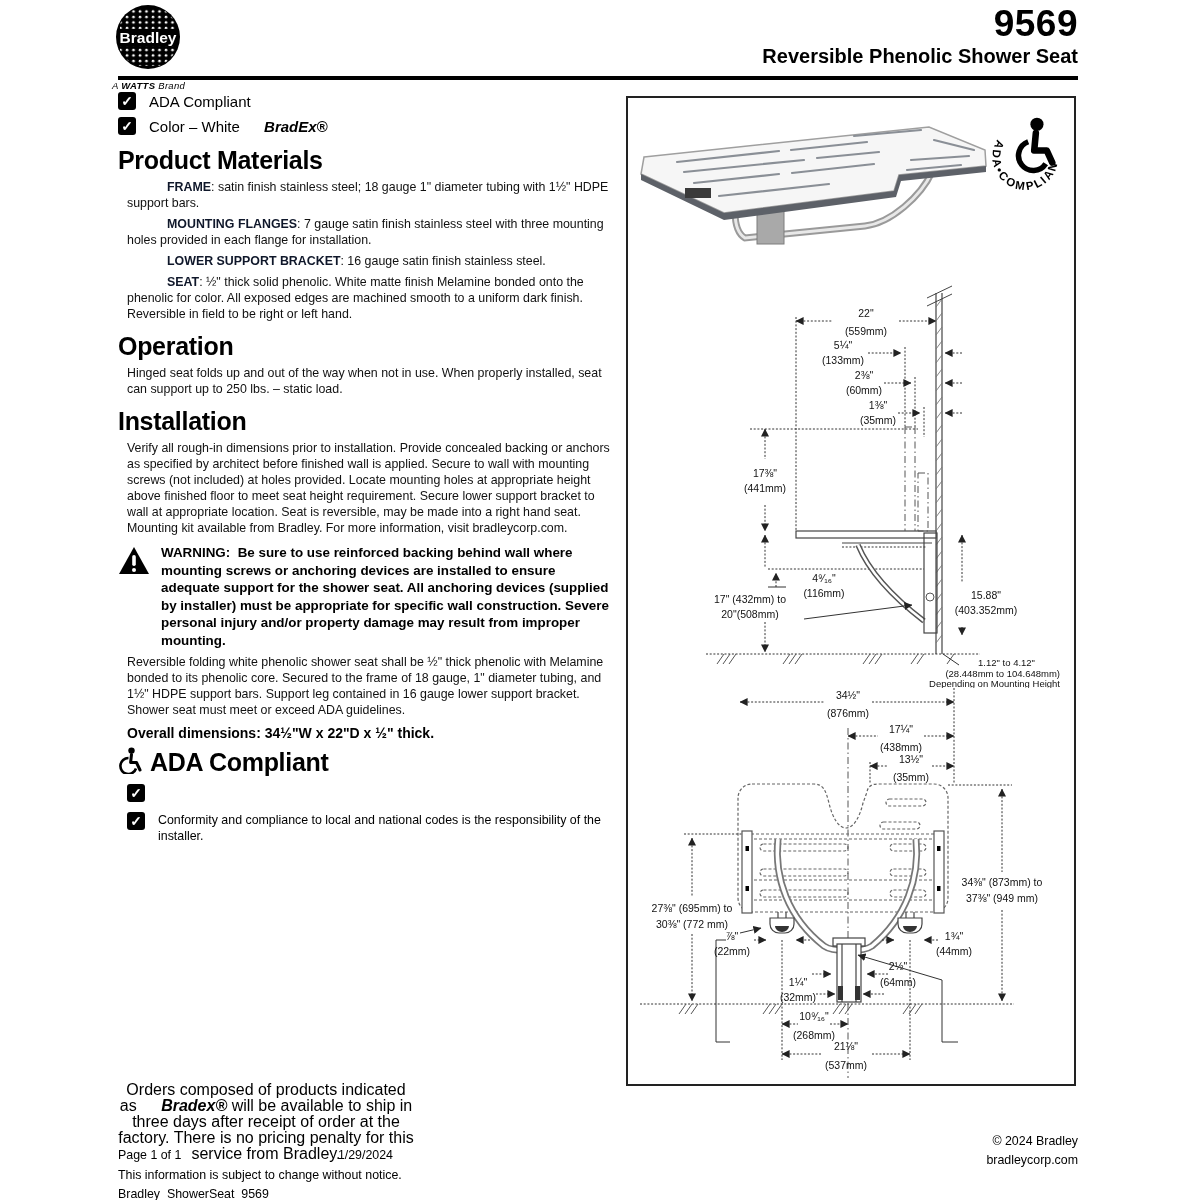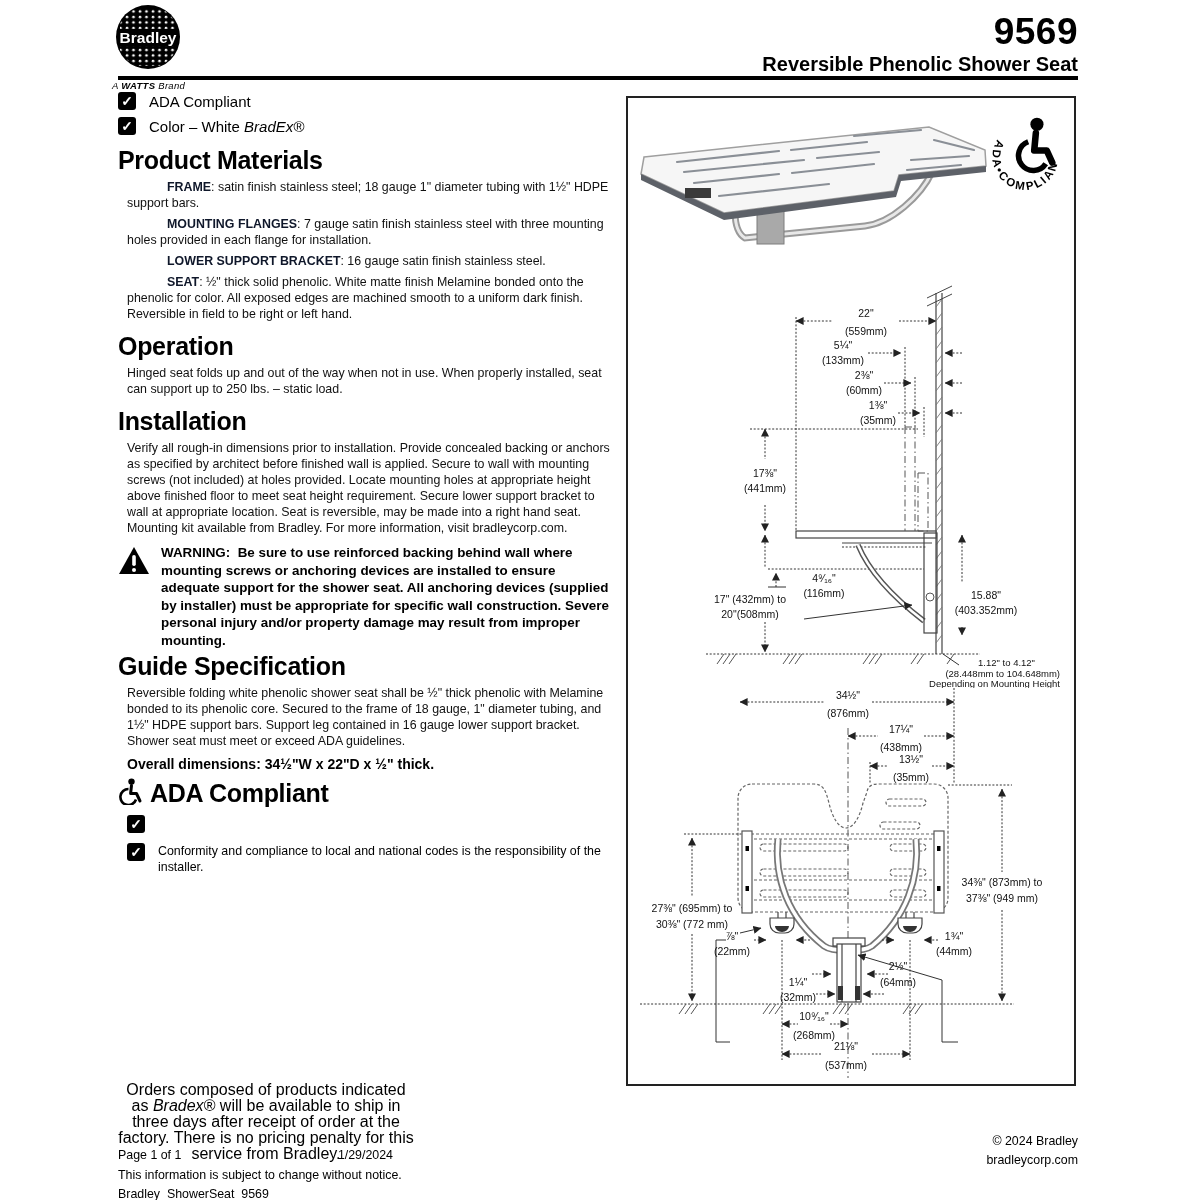--- a/index.html
+++ b/index.html
@@ -1,37 +1,37 @@
 <!DOCTYPE html>
 <html><head>
 <meta charset="utf-8">
 <style>
   html,body{margin:0;padding:0;}
   body{width:1200px;height:1200px;position:relative;background:#ffffff;
        font-family:"Liberation Sans",sans-serif;color:#000;overflow:hidden;}
   .abs{position:absolute;}
   
   .rule{position:absolute;left:118px;top:76px;width:960px;height:4px;background:#000;}
-  .title-block{position:absolute;left:578px;top:12px;width:500px;text-align:right;}
+  .title-block{position:absolute;left:578px;top:4px;width:500px;text-align:right;}
   .model{font-size:37px;font-weight:bold;letter-spacing:0.5px;line-height:40px;}
   .prodname{font-size:20px;font-weight:bold;line-height:24px;}
   .tagline{font-size:9.5px;font-style:italic;margin-top:2px;letter-spacing:0.3px;}
   .tagline b{font-style:italic;}
   
   .leftcol{position:absolute;left:118px;top:86px;width:496px;}
   .body-indent{padding-left:9px;}
   h2{font-size:25px;font-weight:bold;margin:11px 0 3px 0;letter-spacing:-0.3px;line-height:27px;}
   .para{font-size:12.4px;line-height:16px;margin:5px 0 5px 0;color:#111;}
   .para b{color:#0f172a;margin-left:40px;}
   .check-row{display:flex;align-items:flex-start;margin:6px 0;}
   .checkbox{width:18px;height:18px;background:#000;color:#fff;font-size:14px;font-weight:bold;
             line-height:18px;text-align:center;border-radius:3px;flex:0 0 18px;margin-right:13px;}
   .check-label{font-size:15px;line-height:19px;padding-top:0px;}
   .check-label-sm{font-size:12.4px;line-height:16px;}
-  .brand-italic{font-weight:normal;font-style:italic;}
+  .brand-italic{font-weight:bold;font-style:italic;margin-left:20px;}
   .warning{display:flex;margin:8px 0 2px 0;}
   .warn-icon{flex:0 0 32px;margin-right:11px;padding-top:2px;}
   .warn-text{font-size:13.4px;font-weight:bold;line-height:17.5px;}
   .overall{font-size:14px;font-weight:bold;margin:7px 0 0 0;}
   .ada-head{display:flex;align-items:center;margin-top:6px;}
   .ada-head h2{margin:0 0 0 0;}
   .ada-icon{margin-right:8px;}
   
   .panel{position:absolute;left:626px;top:96px;width:450px;height:990px;border:2px solid #222;box-sizing:border-box;background:#fff;}
   .dline{stroke:#333;stroke-width:1;fill:none;stroke-dasharray:2,1.7;}
@@ -110,21 +110,20 @@
     <div class="warn-icon">
       <svg width="32" height="30" viewBox="0 0 32 30">
         <path d="M16,1 L31,28 L1,28 Z" fill="#000"></path>
         <rect x="14.2" y="9" width="3.6" height="11" rx="1.8" fill="#fff"></rect>
         <circle cx="16" cy="24" r="2" fill="#fff"></circle>
       </svg>
     </div>
     <div class="warn-text"><span>WARNING:</span>&nbsp;&nbsp;<span>Be sure to use reinforced backing behind wall where mounting screws or anchoring devices are installed to ensure adequate support for the shower seat. All anchoring devices (supplied by installer) must be appropriate for specific wall construction. Severe personal injury and/or property damage may result from improper mounting.</span></div>
   </div>
 
-  <h2 style="margin-top:4px;">Guide Specification</h2>
   <div class="body-indent">
     <div class="para">Reversible folding white phenolic shower seat shall be ½" thick phenolic with Melamine bonded to its phenolic core. Secured to the frame of 18 gauge, 1" diameter tubing, and 1½" HDPE support bars. Support leg contained in 16 gauge lower support bracket. Shower seat must meet or exceed ADA guidelines.</div>
     <div class="overall">Overall dimensions: 34½"W x 22"D x ½" thick.</div>
   </div>
 
   <div class="ada-head">
     <span class="ada-icon">
       <svg width="24" height="27" viewBox="0 0 24 27">
         <circle cx="13.5" cy="3.6" r="3.2" fill="#000"></circle>
         <path d="M13.5,7.5 L12.6,15.5 L18.5,15.5 L22,23" stroke="#000" stroke-width="3" fill="none" stroke-linecap="round" stroke-linejoin="round"></path>

